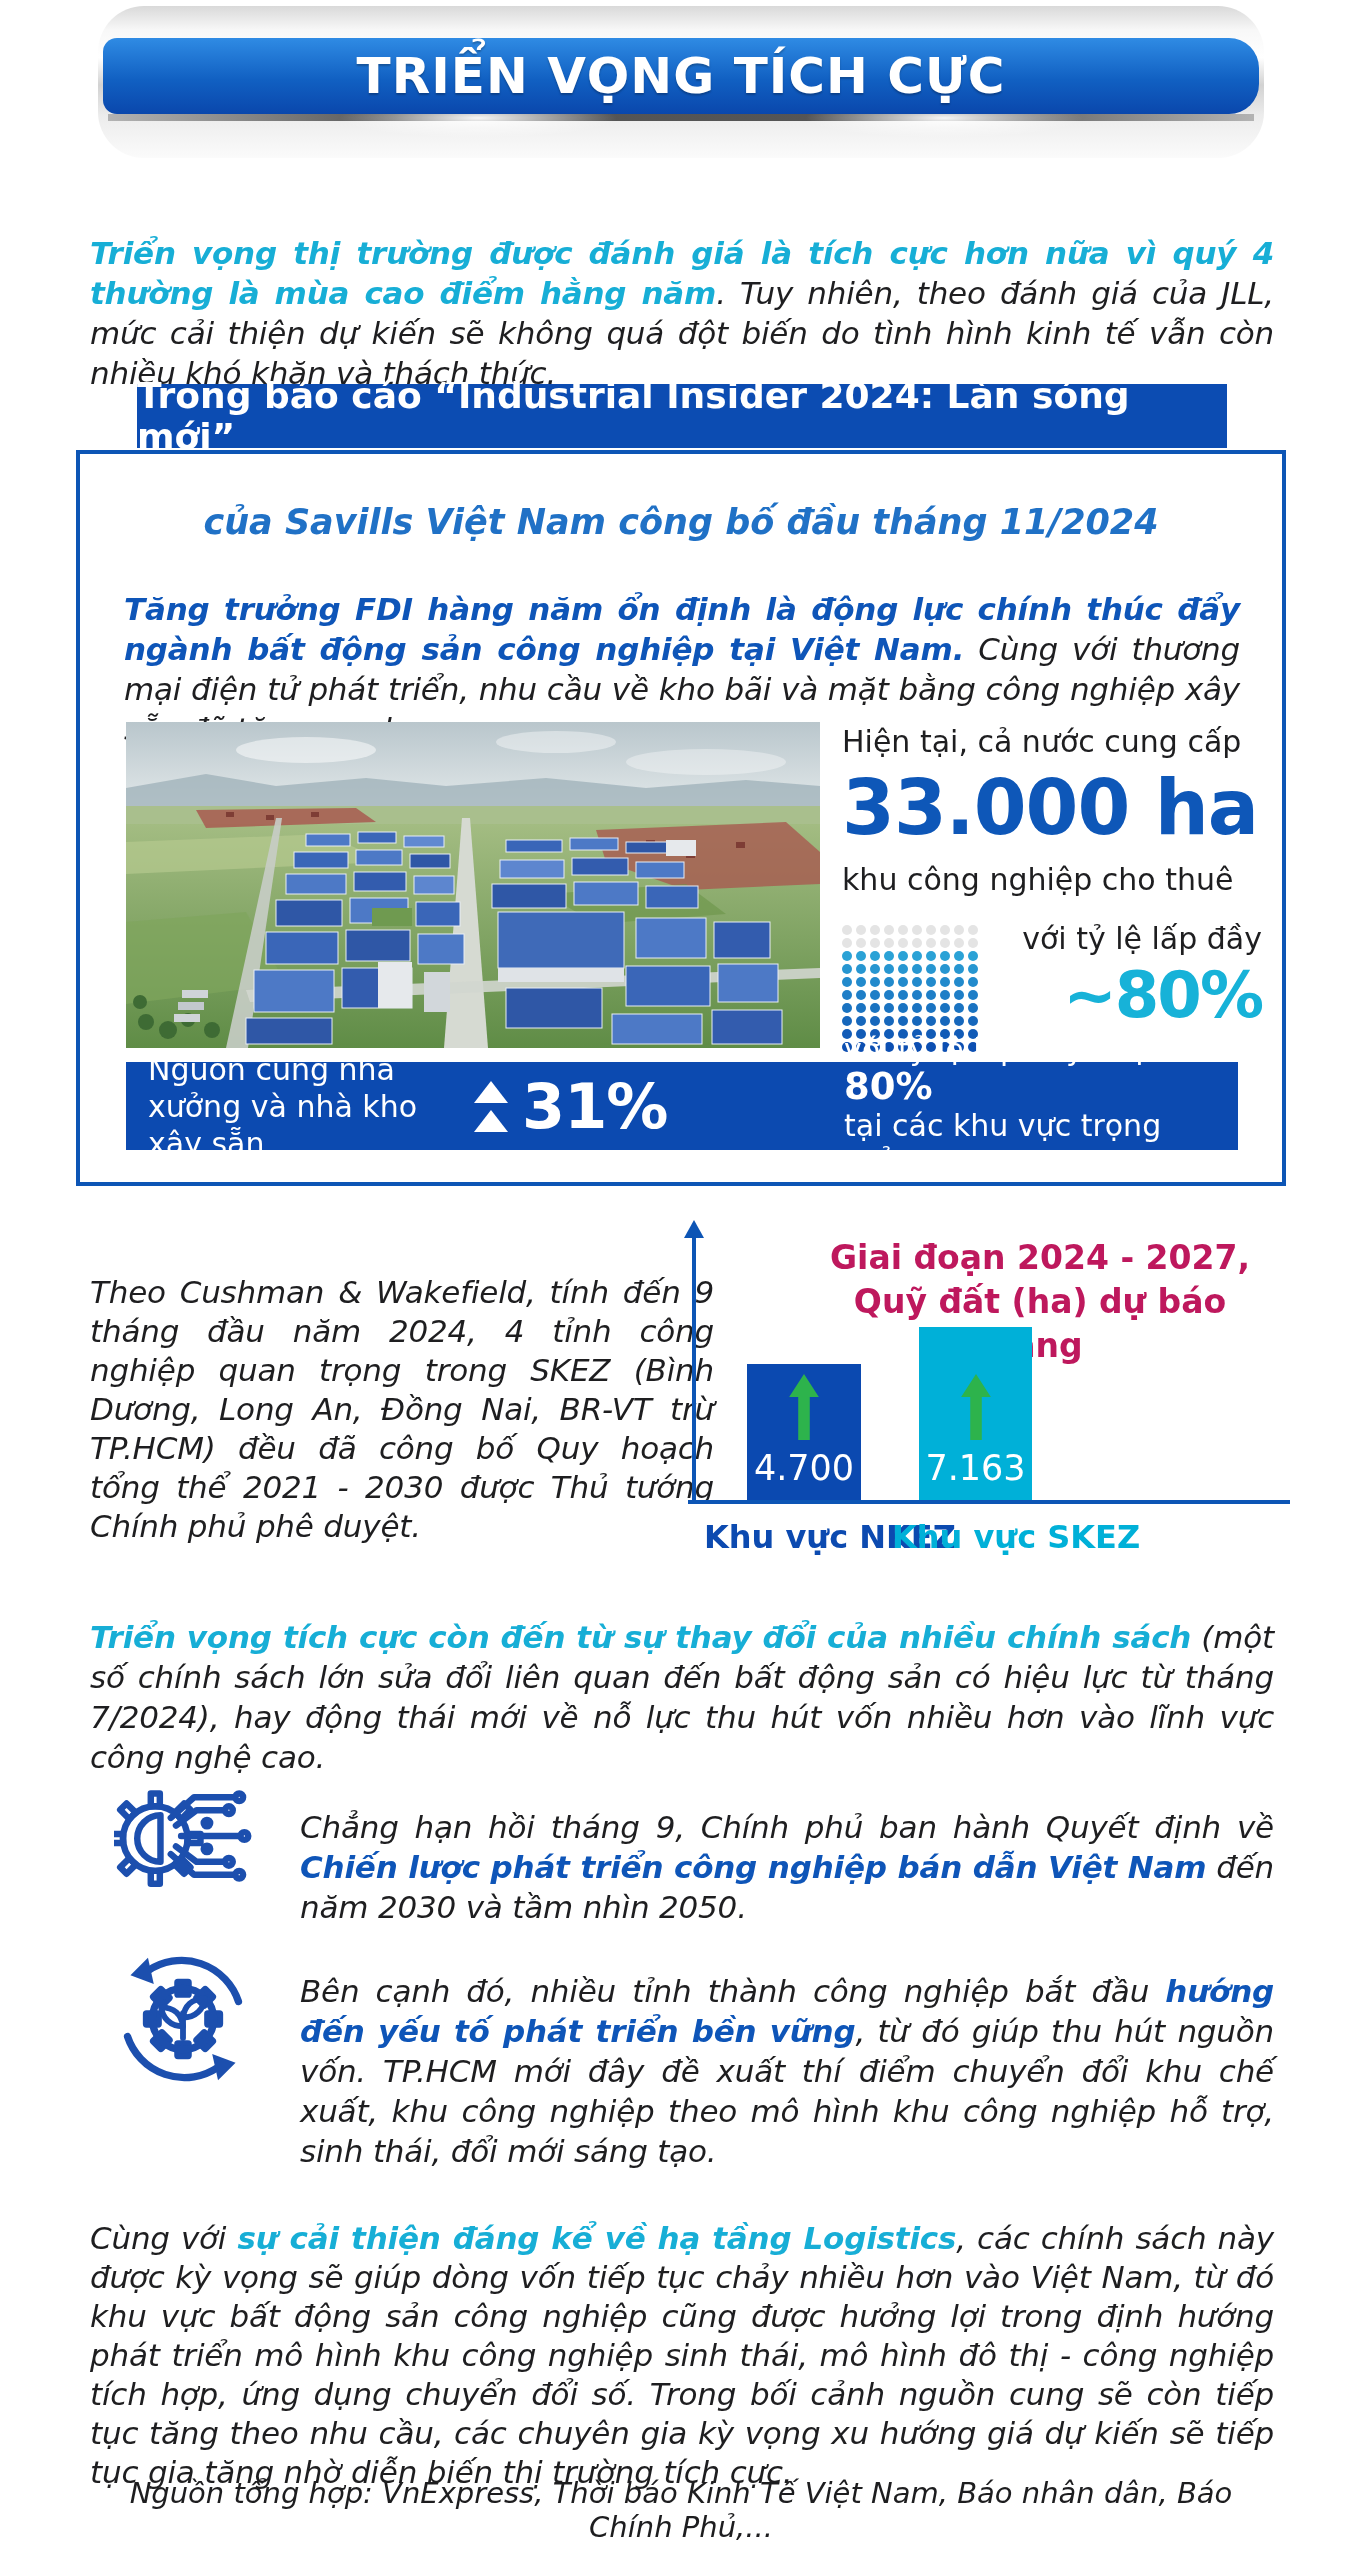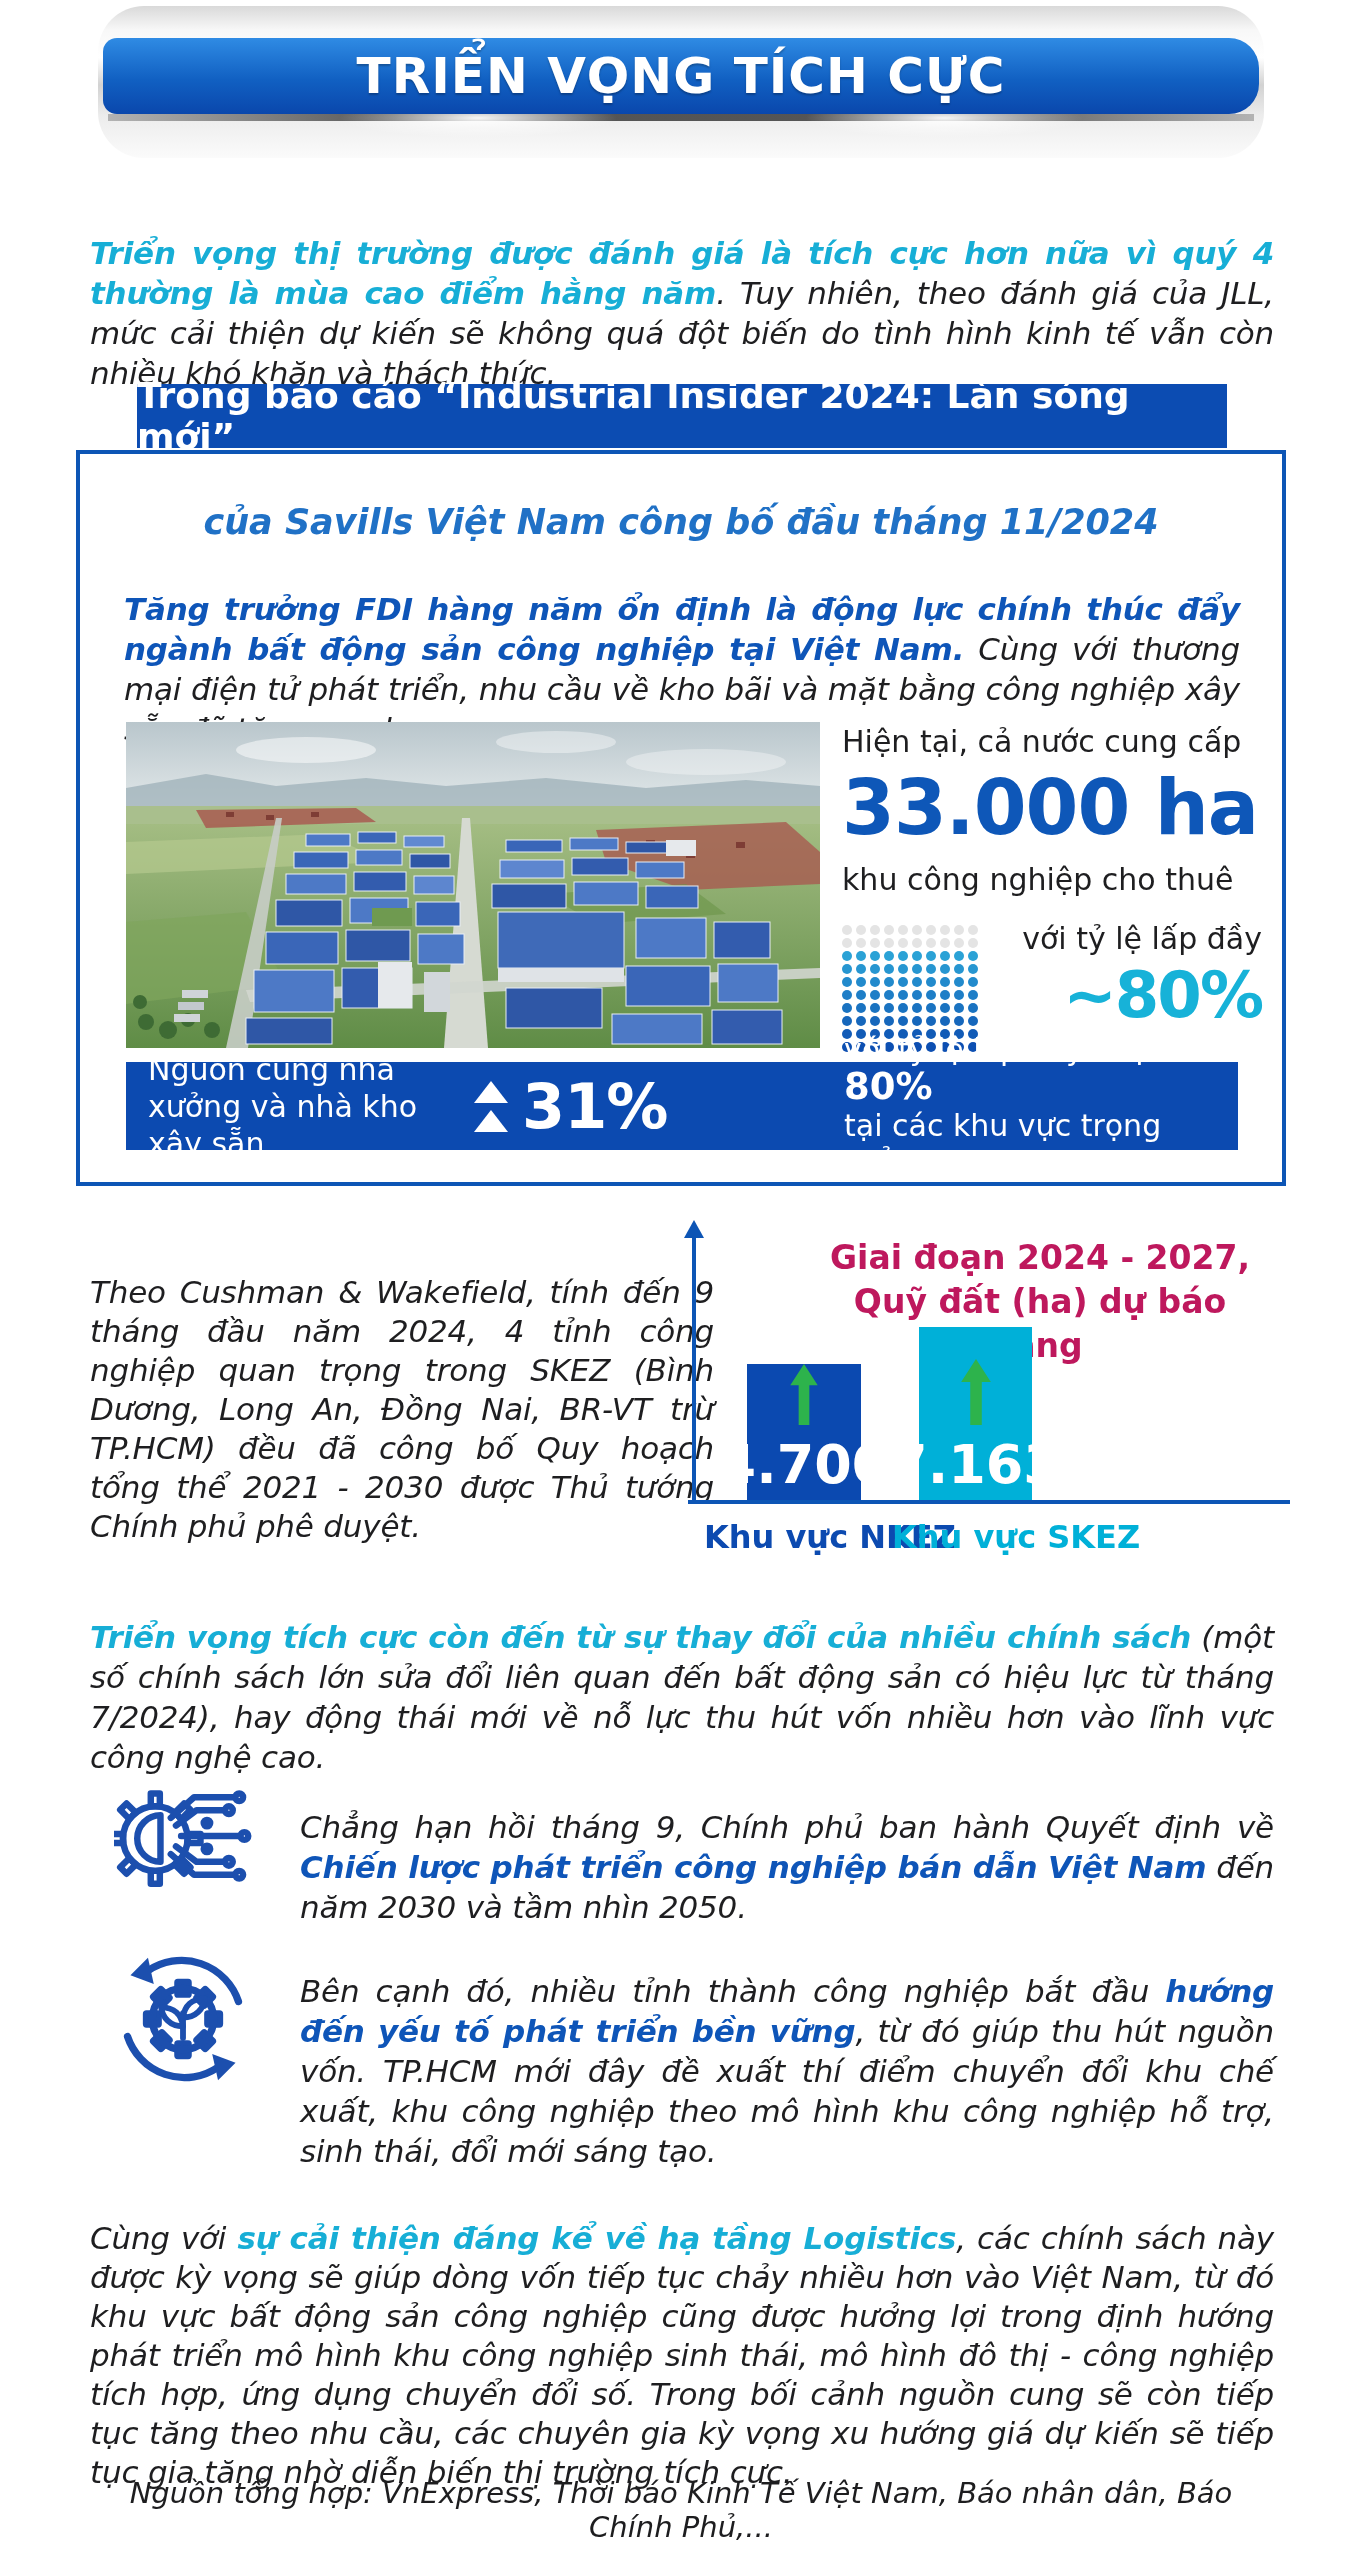--- a/index.html
+++ b/index.html
@@ -56,21 +56,21 @@
   .sb-right b{font-size:37px;}
 
   
   .cushman{left:90px;top:1242px;width:624px;}
   .chart{left:680px;top:1232px;width:616px;height:340px;}
   .ytick{position:absolute;left:12px;top:4px;width:4px;height:266px;background:#0d55b5;}
   .yarrow{position:absolute;left:4px;top:-12px;width:0;height:0;border-left:10px solid transparent;border-right:10px solid transparent;border-bottom:18px solid #0d55b5;}
   .xaxis{position:absolute;left:8px;top:268px;width:602px;height:4px;background:#0d55b5;}
   .chart-title{position:absolute;left:150px;top:4px;width:420px;text-align:center;color:#be185d;font-size:33px;font-weight:bold;line-height:44px;}
   .bar{position:absolute;bottom:72px;display:flex;flex-direction:column;align-items:center;justify-content:flex-end;}
-  .bar .val{color:#fff;font-size:54px;font-weight:bold;margin-bottom:4px;}
+  .bar .val{color:#fff;font-size:35px;font-weight:normal;margin-bottom:12px;}
   .bar svg{margin-bottom:8px;}
   .cat{position:absolute;top:286px;width:200px;text-align:center;font-size:32px;font-weight:bold;white-space:nowrap;}
   .cat1{left:24px;color:#0c4ab0;}
   .cat2{left:212px;color:#00b0d8;}
 
   .policy{left:90px;top:1586px;width:1184px;}
 
   .icon-wrap{display:flex;align-items:center;justify-content:center;}
   .icon1{left:114px;top:1770px;width:142px;height:132px;}
   .icon2{left:110px;top:1946px;width:146px;height:146px;}

